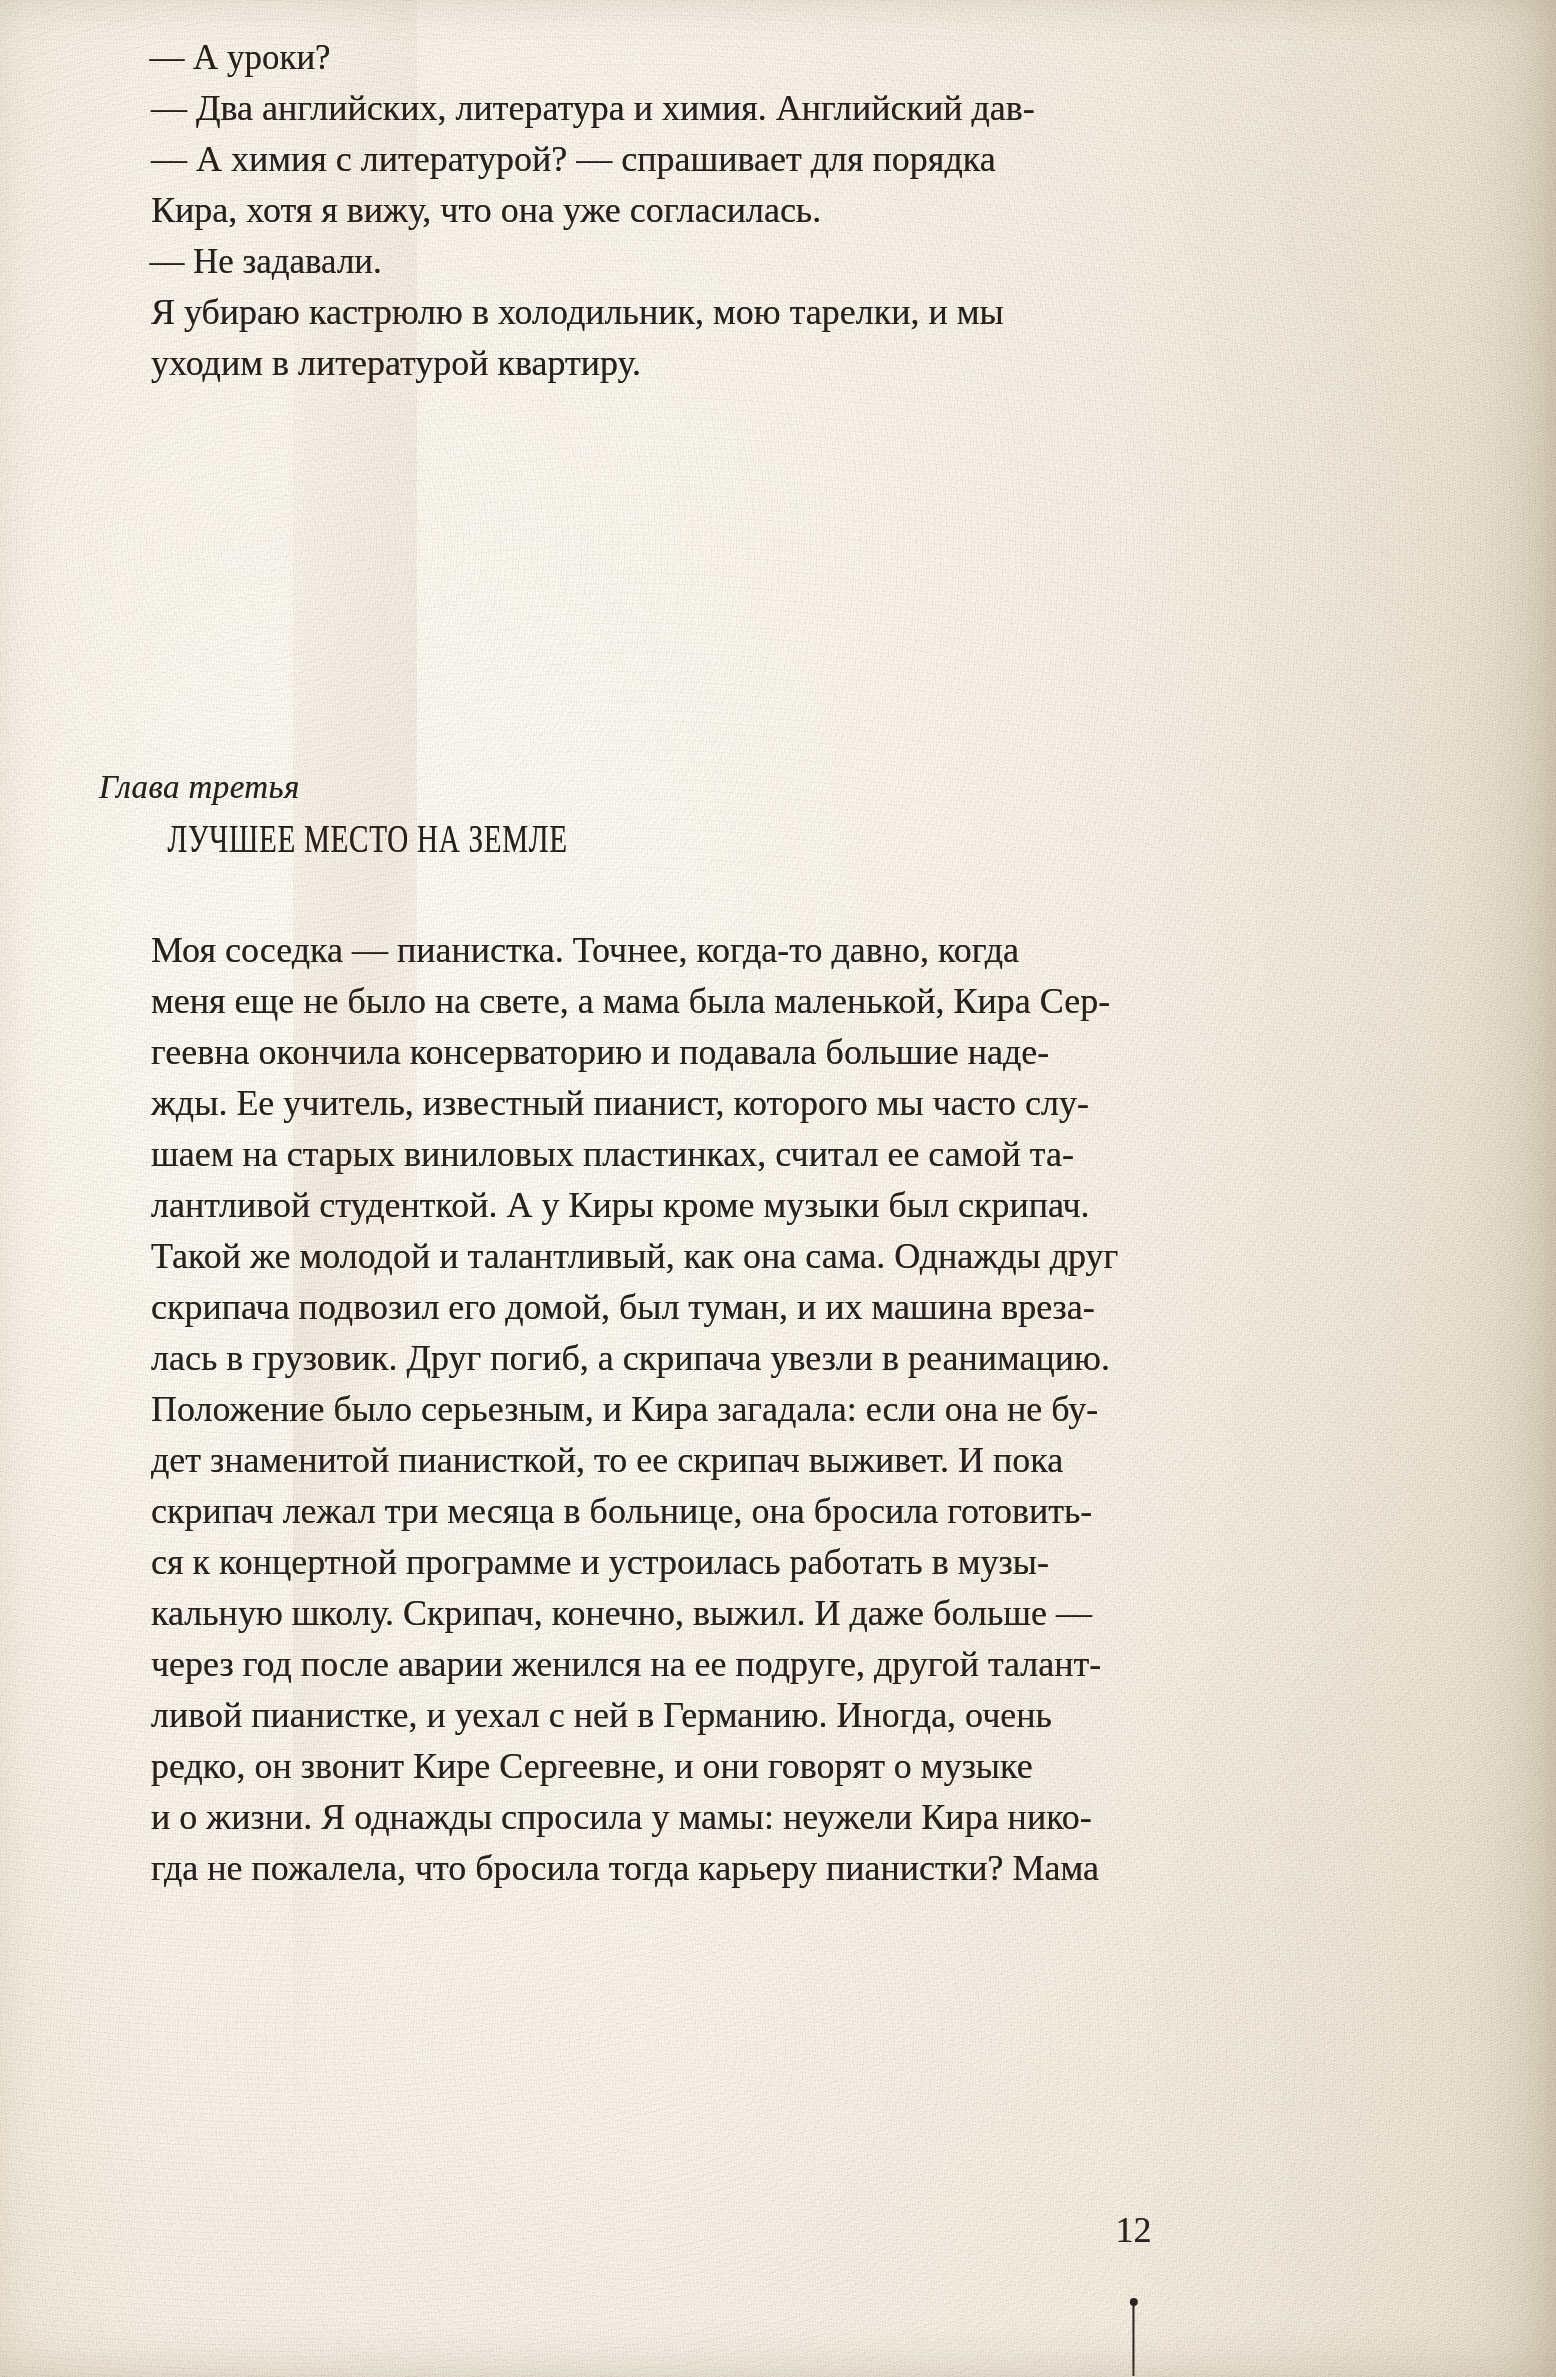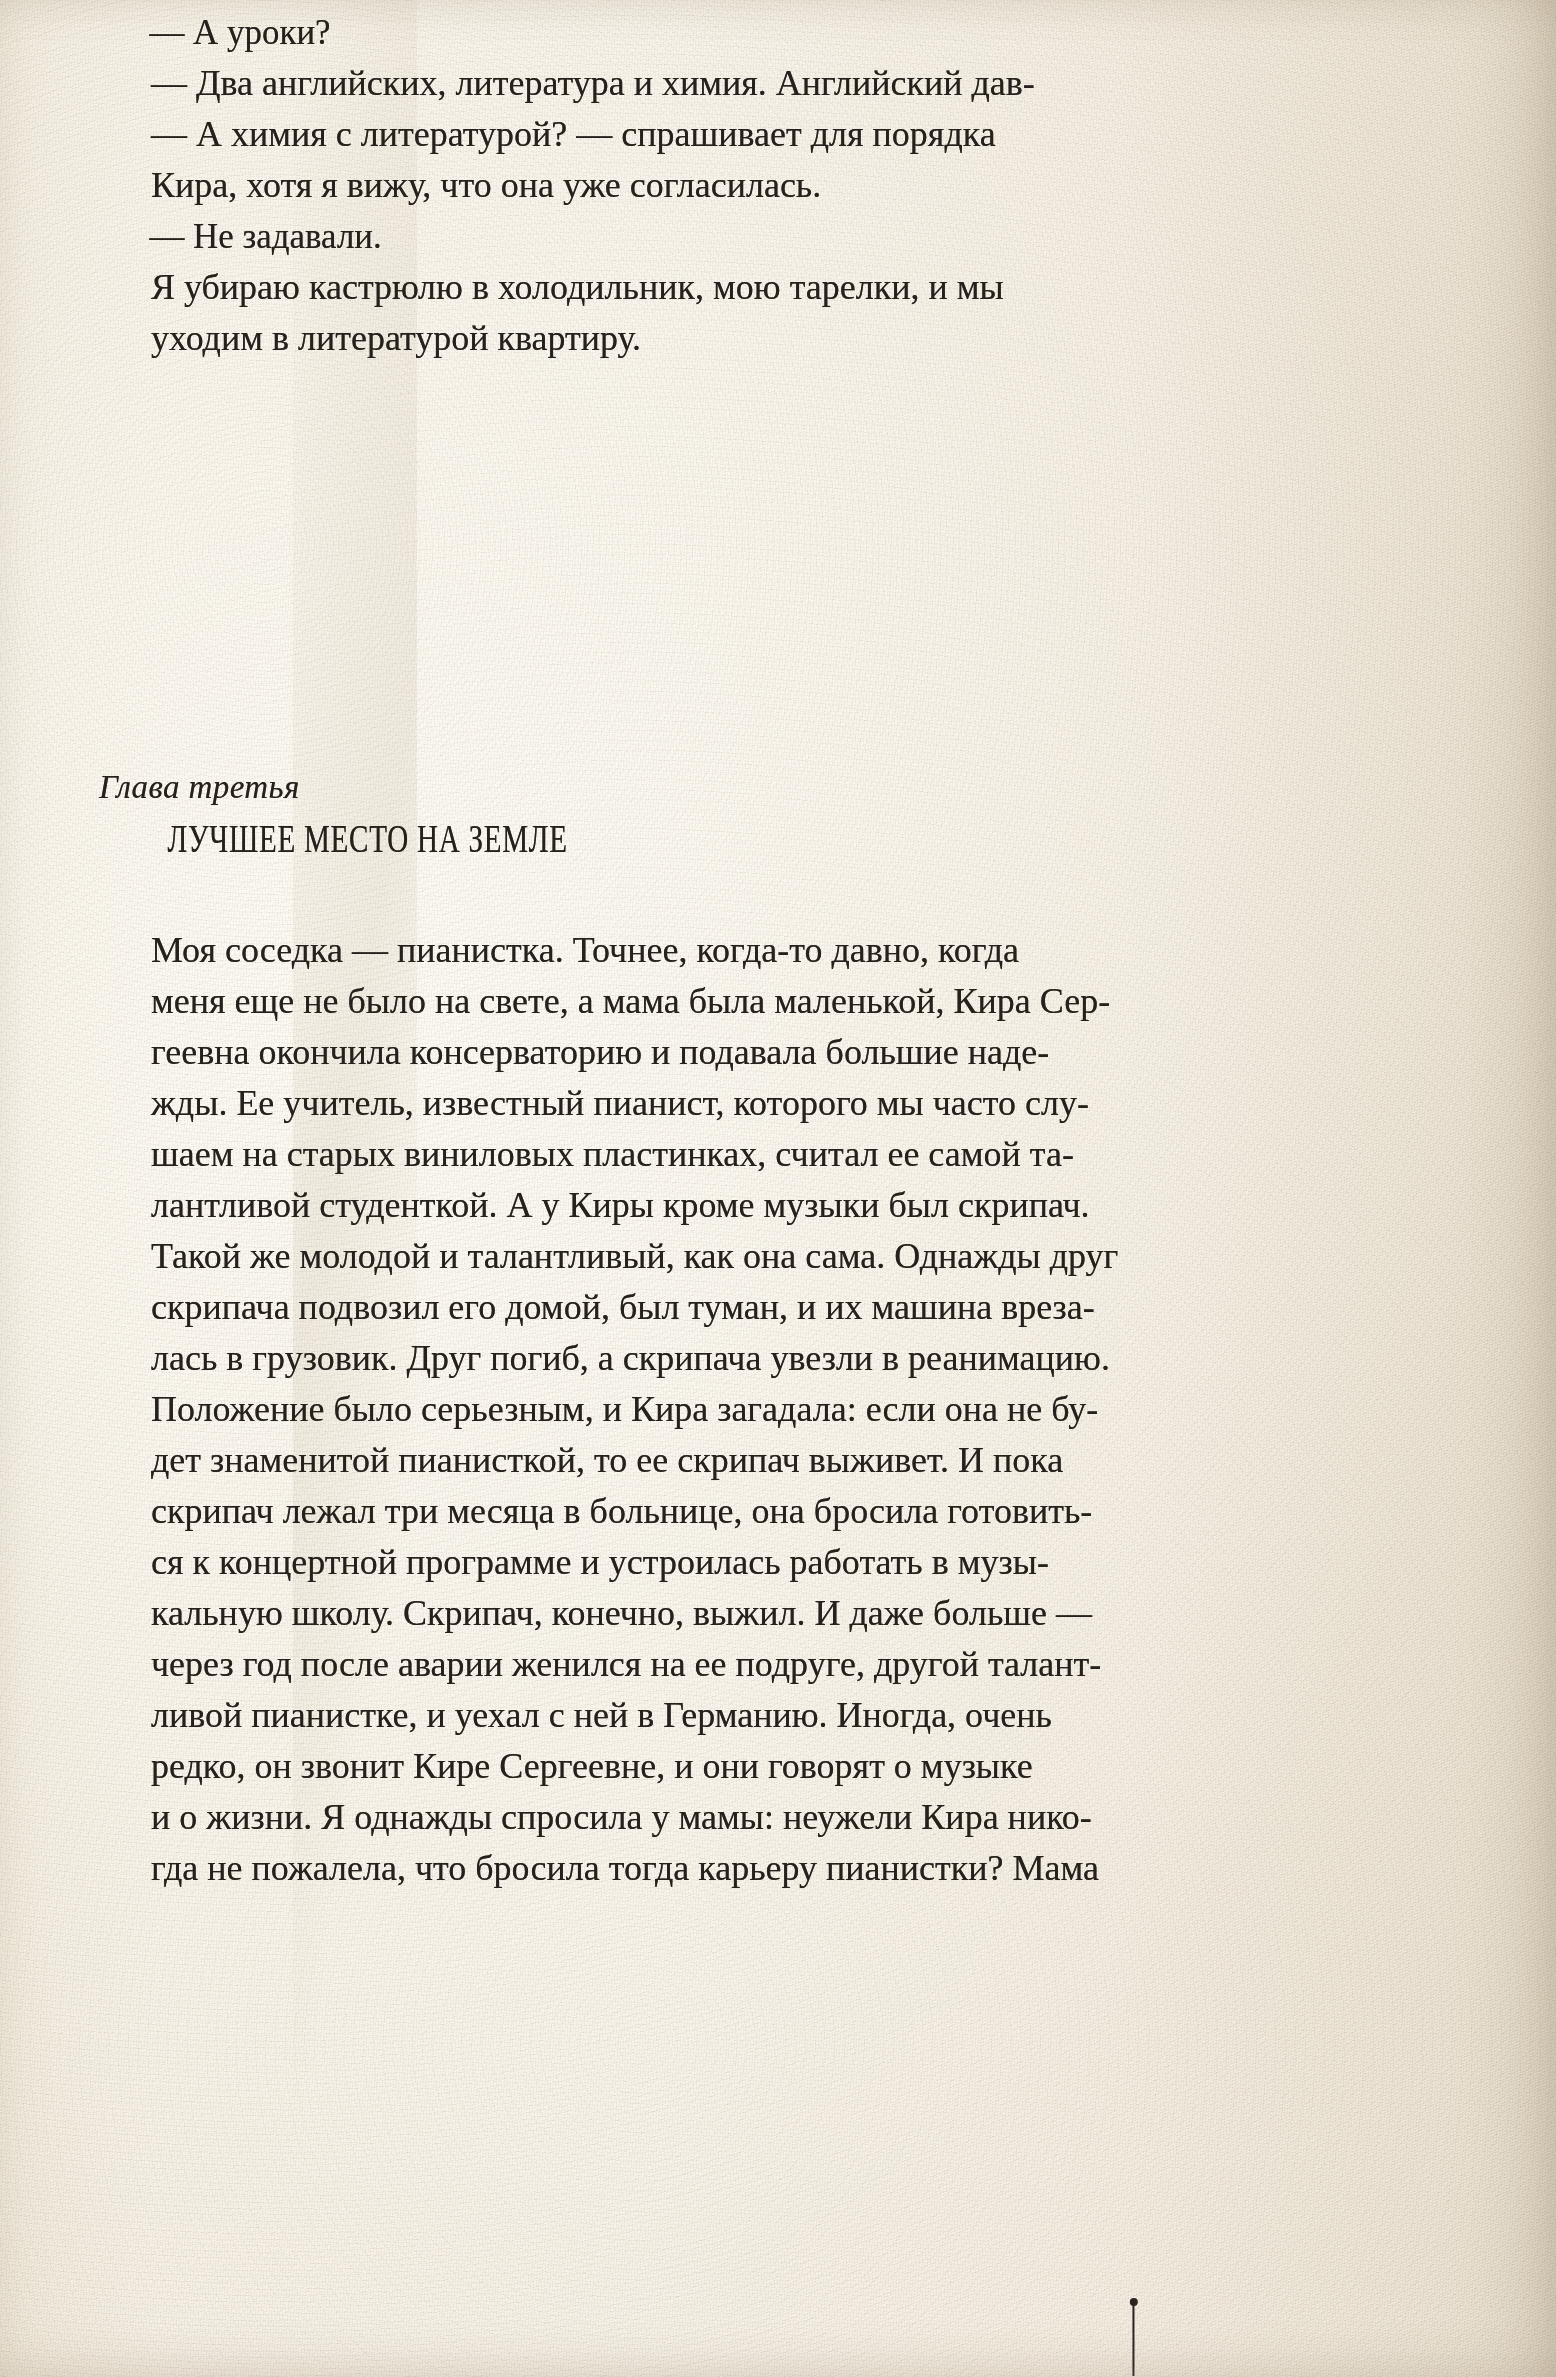--- a/index.html
+++ b/index.html
@@ -149,21 +149,21 @@
 </head>
 <body>
 
 <div id="page">
 
   <div class="tex t1"></div>
   <div class="tex t2"></div>
   <div class="tex t3"></div>
   <div class="crease"></div>
 
-  <div id="text" style="top:7px;">
+  <div id="text" style="top:32px;">
 
     <p class="dlg" style="transform-origin: left center; transform: scaleX(0.97);">
       <span>— А уроки?</span>
     </p>
 
     <p class="para">
       <span class="ln" style="display: block; transform-origin: left center; transform: scaleX(1); white-space: nowrap;">— Два английских, литература и химия. Английский дав-</span>
     </p>
 
     <p class="para">
@@ -203,20 +203,23 @@
       <span class="ln" style="display: block; transform-origin: left center; transform: scaleX(1); white-space: nowrap;">ся к концертной программе и устроилась работать в музы-</span>
       <span class="ln" style="display: block; transform-origin: left center; transform: scaleX(1); white-space: nowrap;">кальную школу. Скрипач, конечно, выжил. И даже больше —</span>
       <span class="ln" style="display: block; transform-origin: left center; transform: scaleX(1); white-space: nowrap;">через год после аварии женился на ее подруге, другой талант-</span>
       <span class="ln" style="display: block; transform-origin: left center; transform: scaleX(1); white-space: nowrap;">ливой пианистке, и уехал с ней в Германию. Иногда, очень</span>
       <span class="ln" style="display: block; transform-origin: left center; transform: scaleX(1); white-space: nowrap;">редко, он звонит Кире Сергеевне, и они говорят о музыке</span>
       <span class="ln" style="display: block; transform-origin: left center; transform: scaleX(1); white-space: nowrap;">и о жизни. Я однажды спросила у мамы: неужели Кира нико-</span>
       <span class="ln" style="display: block; transform-origin: left center; transform: scaleX(1); white-space: nowrap;">гда не пожалела, что бросила тогда карьеру пианистки? Мама</span>
     </p>
   </div>
 
+  <div id="folio">
+    <span class="num">12</span>
+  </div>
   <div id="ornament">
     <span class="dot"></span>
     <span class="rule"></span>
   </div>
 
   <div class="vign"></div>
 </div>
 
 
 </body></html>

